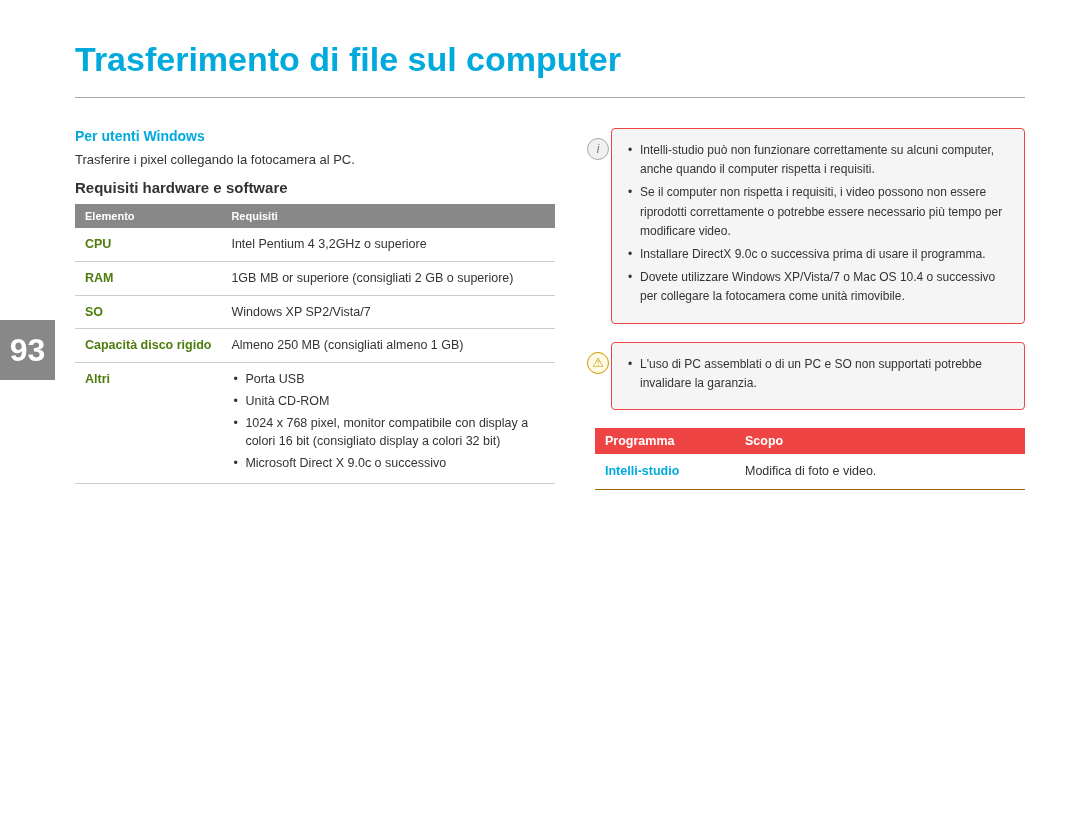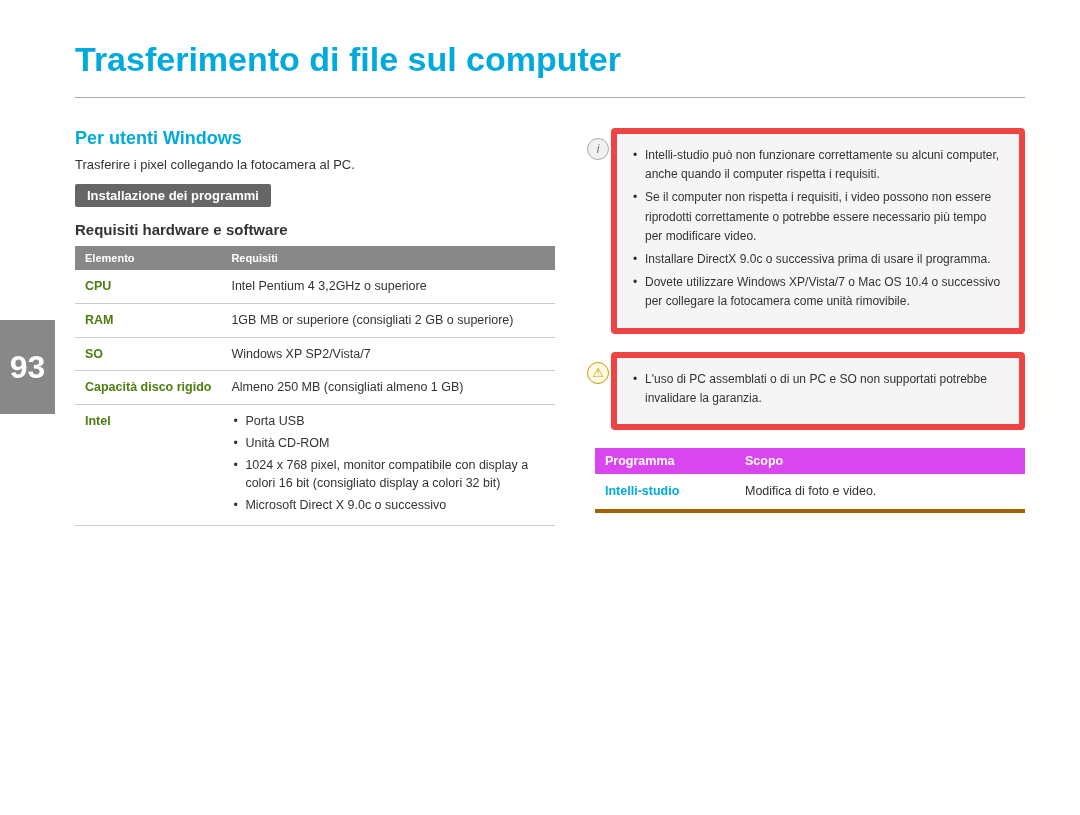--- a/index.html
+++ b/index.html
@@ -18,21 +18,21 @@
       width: 1080px;
       min-height: 815px;
       position: relative;
     }
 
     .page-number-tab {
       position: absolute;
       left: 0;
       top: 320px;
       width: 55px;
-      height: 94px;
+      height: 60px;
       background: #888;
       display: flex;
       align-items: center;
       justify-content: center;
       z-index: 10;
     }
 
     .page-number-tab span {
       color: #fff;
       font-size: 32px;
@@ -63,21 +63,21 @@
     .left-column {
       flex: 0 0 480px;
     }
 
     .right-column {
       flex: 1;
     }
 
     
     .section-heading {
-      font-size: 18px;
+      font-size: 14px;
       font-weight: bold;
       color: #00aadd;
       margin-bottom: 8px;
     }
 
     .section-subtitle {
       font-size: 13px;
       color: #333;
       margin-bottom: 12px;
     }
@@ -134,21 +134,21 @@
     table.hw-table tbody td.elem-label {
       color: #4d7c0f;
       font-weight: bold;
       white-space: nowrap;
       width: 90px;
     }
 
     
     .note-box {
       background: #f5f5f5;
-      border: 6px solid #ef4444;
+      border: 1px solid #ef4444;
       border-radius: 4px;
       padding: 12px 14px;
       font-size: 12px;
       line-height: 1.6;
       color: #333;
       margin-bottom: 18px;
       position: relative;
     }
 
     .note-box ul {
@@ -216,33 +216,33 @@
       margin-top: 20px;
     }
 
     table.prog-table {
       width: 100%;
       border-collapse: collapse;
       font-size: 12.5px;
     }
 
     table.prog-table thead tr {
-      background: #d946ef;
+      background: #ef4444;
       color: #fff;
     }
 
     table.prog-table thead th {
       padding: 6px 10px;
       text-align: left;
       font-weight: bold;
       font-size: 12.5px;
     }
 
     table.prog-table tbody tr {
-      border-bottom: 4px solid #a16207;
+      border-bottom: 1px solid #a16207;
     }
 
     table.prog-table tbody td {
       padding: 8px 10px;
       vertical-align: top;
       font-size: 12.5px;
       line-height: 1.5;
     }
 
     table.prog-table tbody td.prog-name {
@@ -282,21 +282,20 @@
 
     <h1 class="page-title">Trasferimento di file sul computer</h1>
 
     <div class="content-columns">
 
       <div class="left-column">
 
         <h2 class="section-heading">Per utenti Windows</h2>
         <p class="section-subtitle">Trasferire i pixel collegando la fotocamera al PC.</p>
 
-        <div class="install-badge">Installazione dei programmi</div>
 
         <p class="hw-section-title">Requisiti hardware e software</p>
 
         <table class="hw-table">
           <thead>
             <tr>
               <th>Elemento</th>
               <th>Requisiti</th>
             </tr>
           </thead>
@@ -311,21 +310,21 @@
             </tr>
             <tr>
               <td class="elem-label">SO</td>
               <td>Windows XP SP2/Vista/7</td>
             </tr>
             <tr>
               <td class="elem-label">Capacità disco rigido</td>
               <td>Almeno 250 MB (consigliati almeno 1 GB)</td>
             </tr>
             <tr>
-              <td class="elem-label">Intel</td>
+              <td class="elem-label">Altri</td>
               <td>
                 <ul class="bullet-list">
                   <li>Porta USB</li>
                   <li>Unità CD-ROM</li>
                   <li>1024 x 768 pixel, monitor compatibile con display a colori 16 bit (consigliato display a colori 32 bit)</li>
                   <li>Microsoft Direct X 9.0c o successivo</li>
                 </ul>
               </td>
             </tr>
           </tbody>

